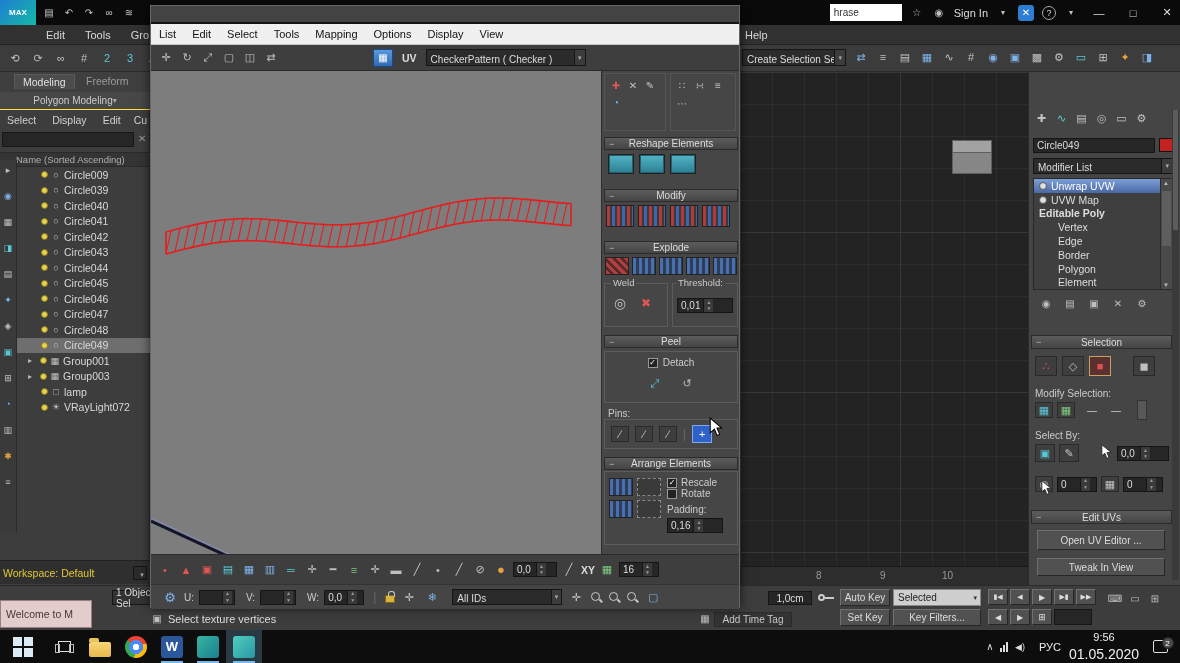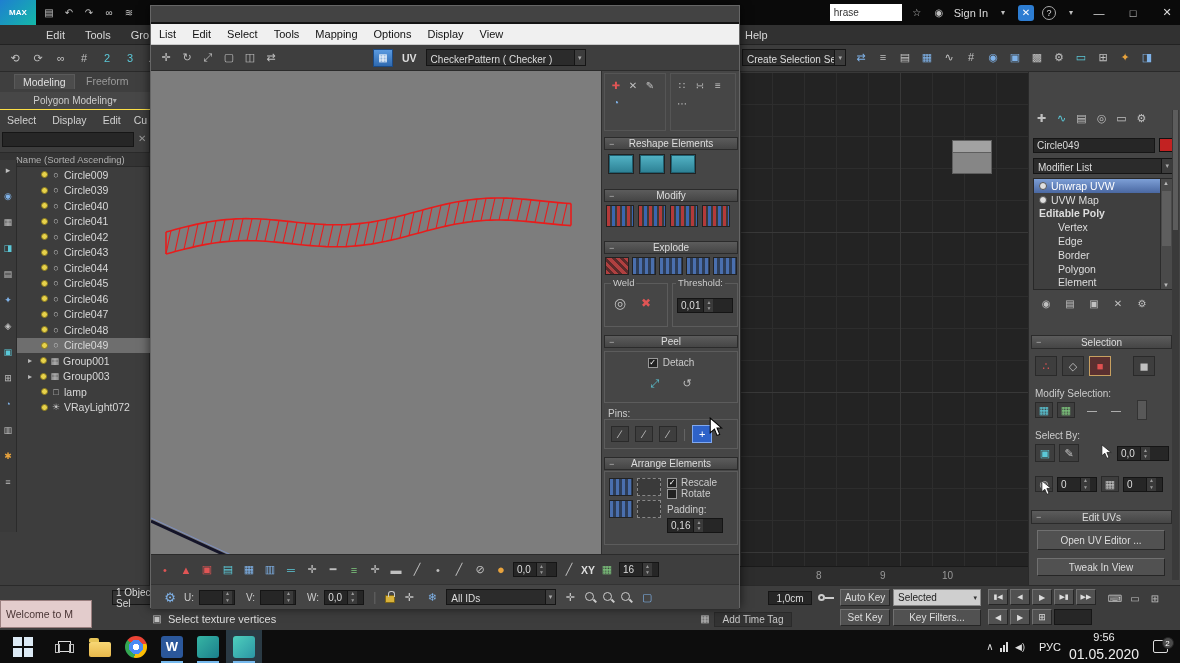--- a/index.html
+++ b/index.html
@@ -236,20 +236,24 @@
           <span class="bulb"></span>
           <span class="ticon">□</span>
           <span>lamp</span>
         </div>
       <div class="xrow">
           <span class="bulb"></span>
           <span class="ticon">☀</span>
           <span>VRayLight072</span>
         </div>
     </div>
+    <div class="flex" style="position:absolute;left:0;top:450px;width:150px;height:24px;background:#2f2f2f;border-top:1px solid #222;justify-content:space-between;padding:0 3px">
+      <span style="color:#e3c832;font-size:10.5px">Workspace: Default</span>
+      <span class="dd" style="width:14px;height:14px;justify-content:center;font-size:7px;color:#aaa">▾</span>
+    </div>
   </div>
 
   <div class="ab" style="left:0;top:160px;width:17px;height:372px;background:#3a3a3a;border-right:1px solid #2b2b2b;display:flex;flex-direction:column;align-items:center;gap:14px;padding-top:4px">
     <span class="ic sm" style="width:12px;height:12px;font-size:9px">▸</span>
     <span class="ic sm blue" style="width:12px;height:12px;font-size:9px">◉</span>
     <span class="ic sm" style="width:12px;height:12px;font-size:9px">▦</span>
     <span class="ic sm teal" style="width:12px;height:12px;font-size:9px">◨</span>
     <span class="ic sm" style="width:12px;height:12px;font-size:9px">▤</span>
     <span class="ic sm blue" style="width:12px;height:12px;font-size:9px">✦</span>
     <span class="ic sm" style="width:12px;height:12px;font-size:9px">◈</span>
@@ -699,21 +703,21 @@
           <span class="v">0,0</span>
           <span class="a">
             <span>▲</span>
             <span>▼</span>
           </span>
         </span>
       <span style="color:#666;font-size:12px;margin:0 4px">|</span>
       <span class="lockic"></span>
       <span class="ic">✛</span>
       <span class="ic blue">❄</span>
-      <div class="dd" style="width:110px;height:16px;margin-left:0">
+      <div class="dd" style="width:110px;height:16px;margin-left:6px">
           <span>All IDs</span>
           <span class="ar">▾</span>
         </div>
       <span class="ic">✛</span>
       <span class="mag"></span>
       <span class="mag"></span>
       <span class="mag"></span>
       <span class="ic blue">▢</span>
     </div>
   </div>

